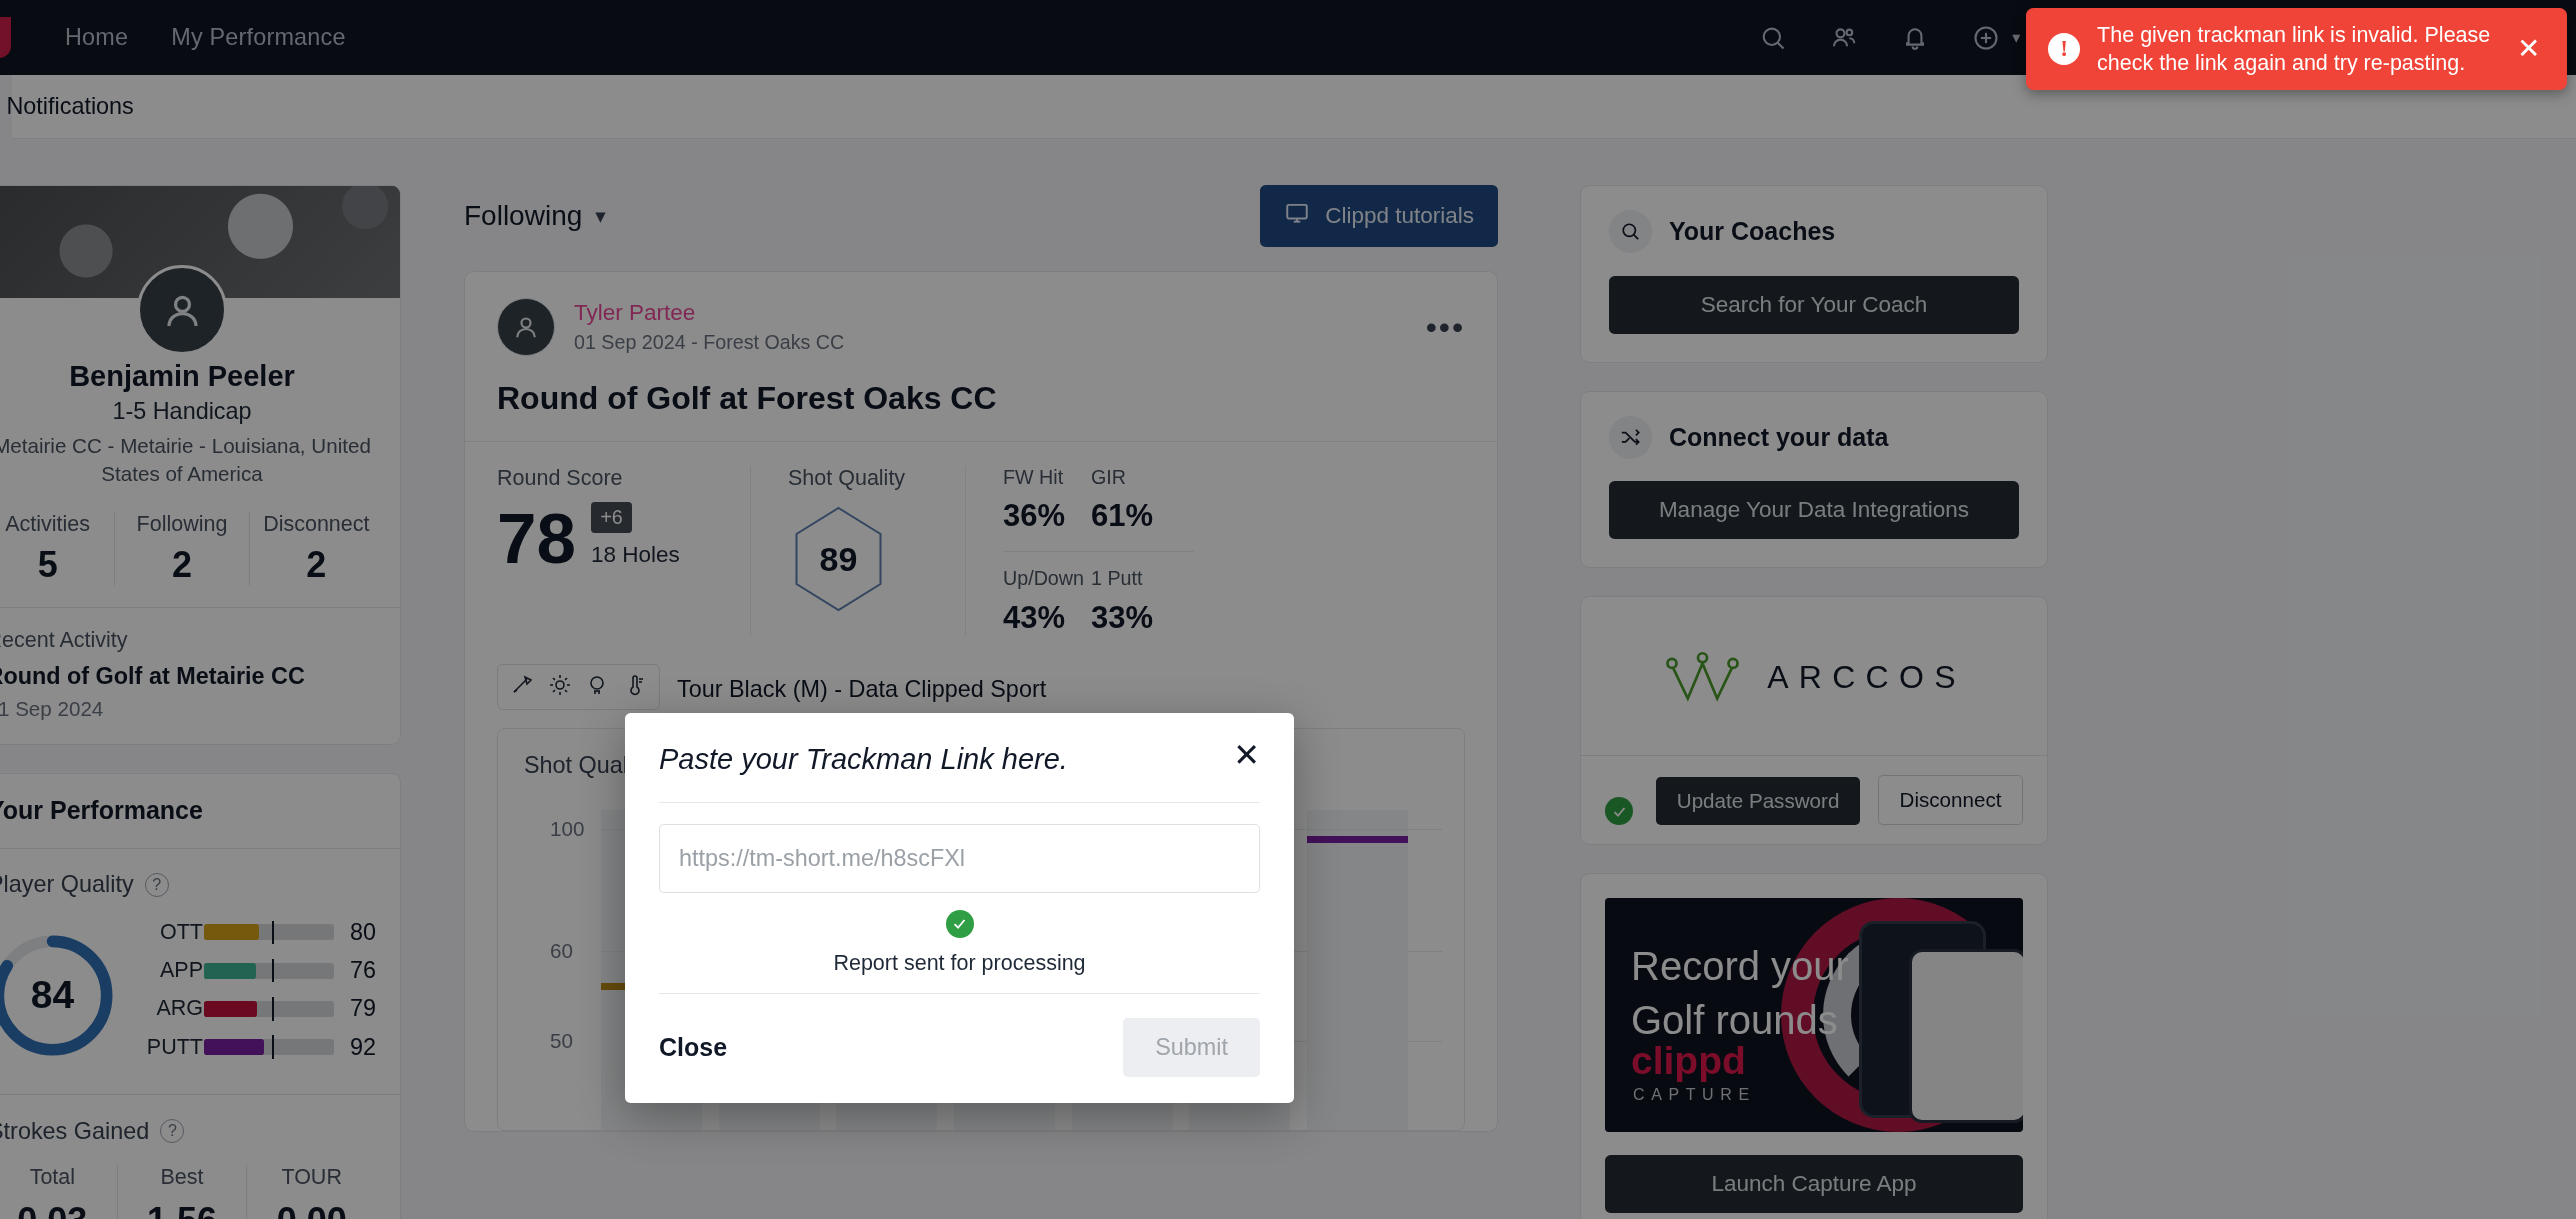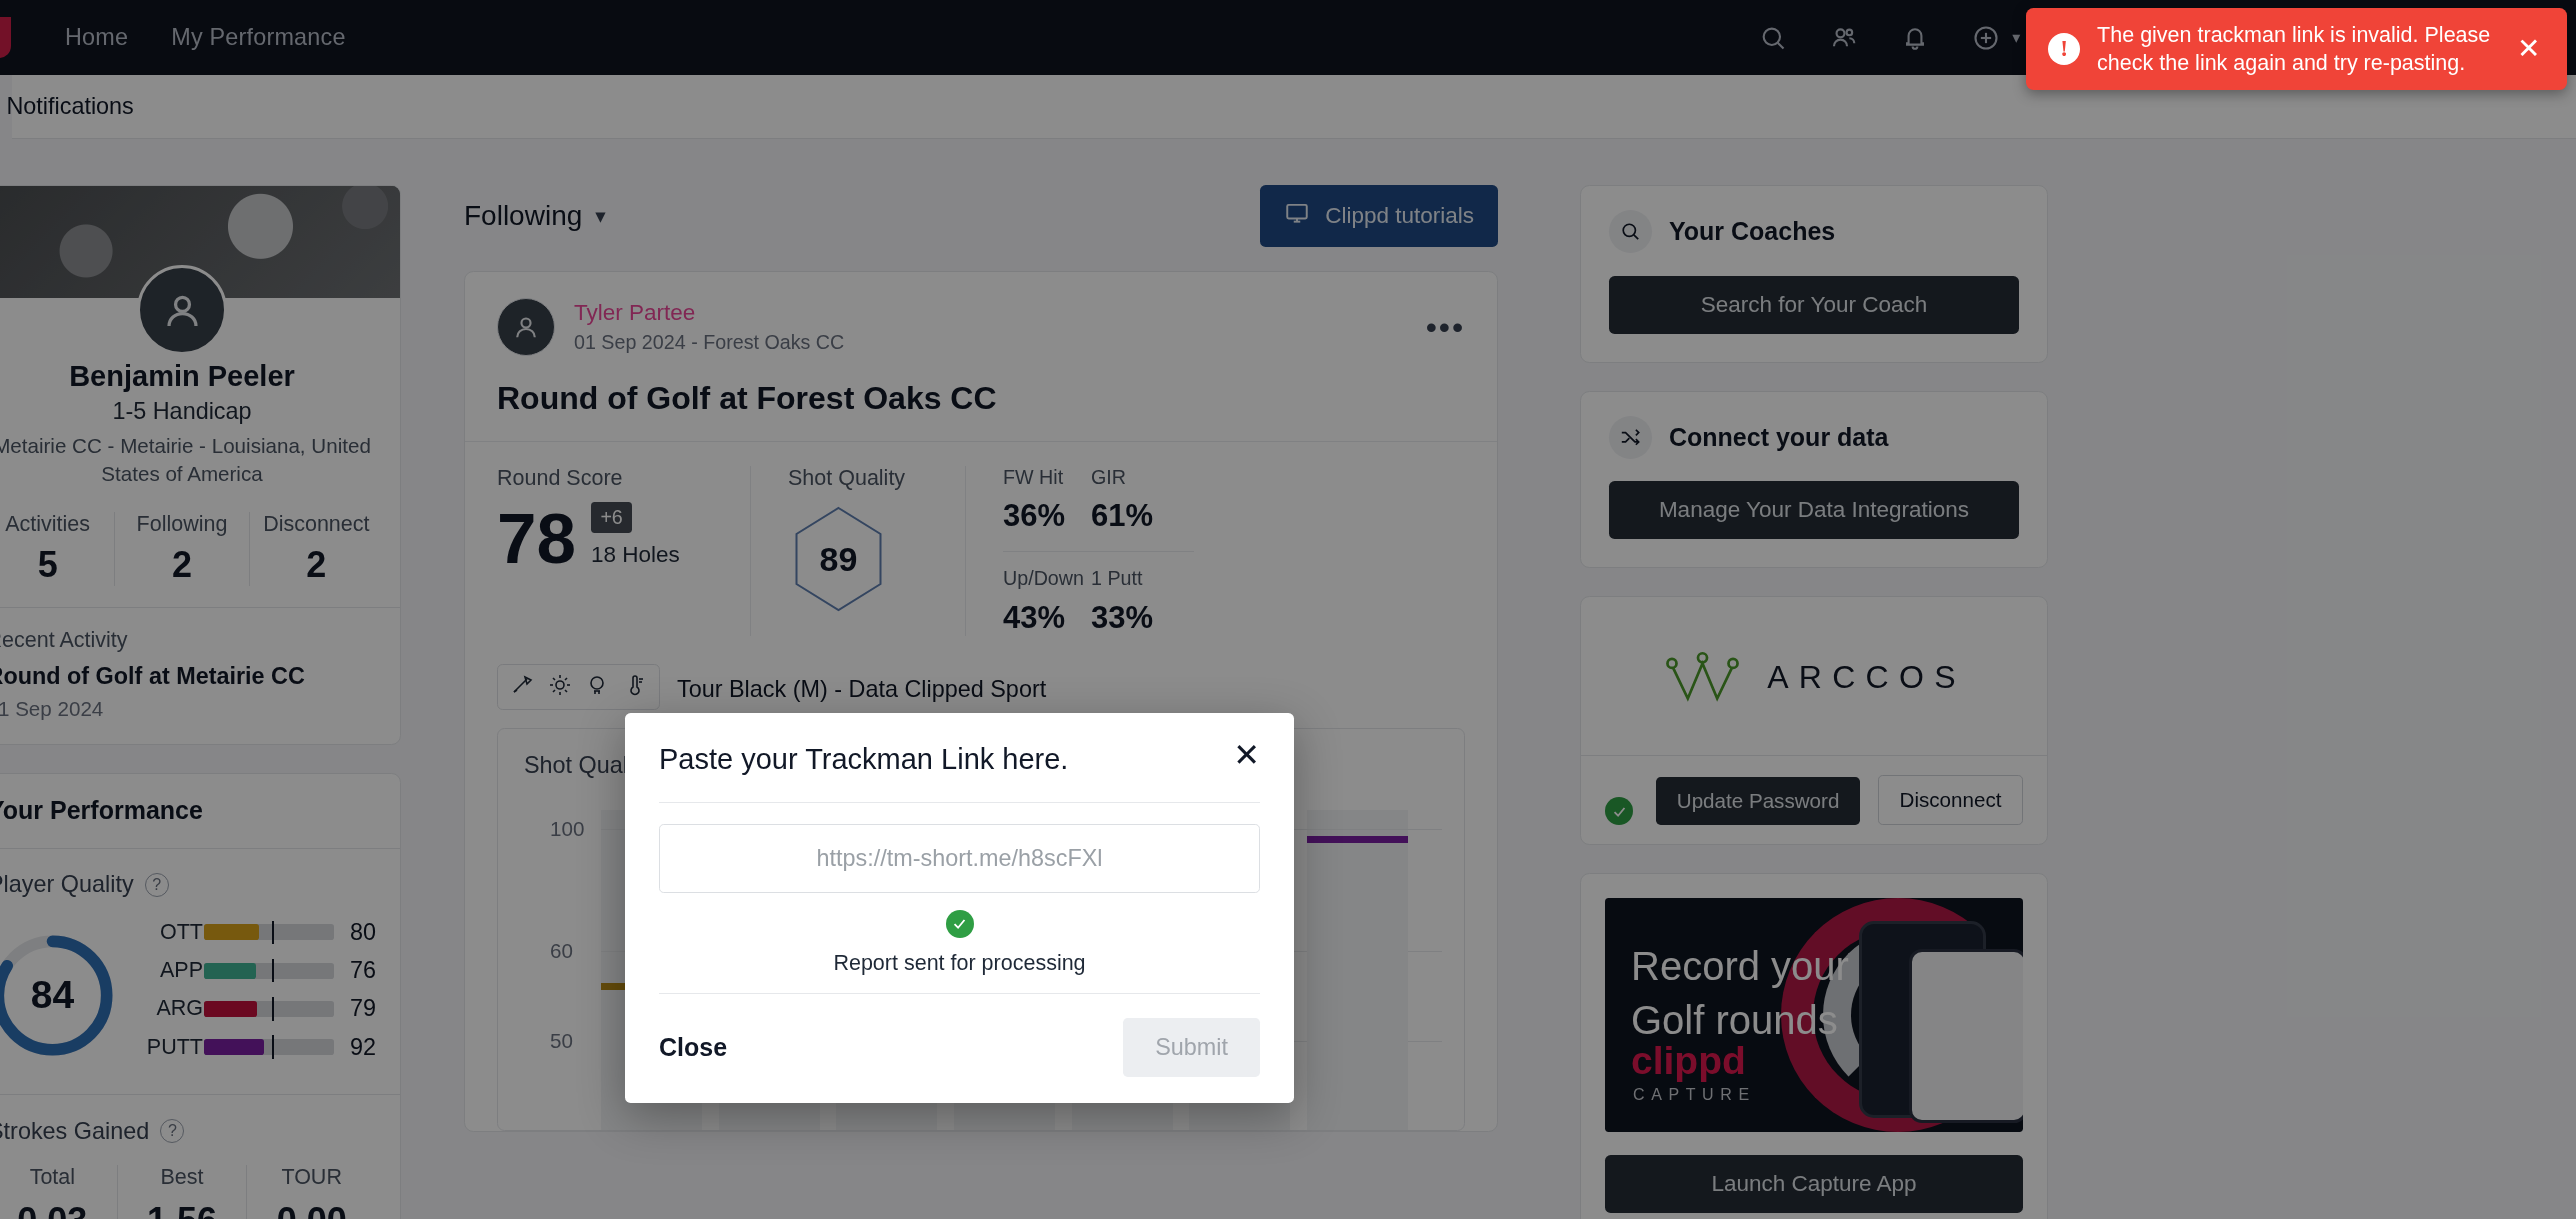--- a/index.html
+++ b/index.html
@@ -295,27 +295,27 @@
                font-size: 22.5px; cursor: pointer; font-family: "Liberation Sans", sans-serif; }
 
   
   .modal {
     position: absolute; left: 625px; top: 713px;
     width: 669px; background: #fff; border-radius: 5.6px;
     box-shadow: 0 13px 47px rgba(0,0,0,.32);
     z-index: 200; padding: 30px 34px 26px;
   }
   .m-head { display: flex; align-items: flex-start; }
-  .m-title { font-size: 29px; color: #111827; flex: 1; }
+  .m-title { font-size: 29px; color: #111827; flex: 1; font-style: italic; }
   .m-x { font-size: 32px; line-height: .8; color: #111827; cursor: pointer; font-weight: 300; }
   .m-rule { border-top: 0.9px solid #e6e8eb; margin: 26px 0 20.6px; }
   .m-input {
     width: 100%; height: 69px; border: 0.9px solid #dcdfe3; border-radius: 4.7px;
     padding: 4px 19px; font-size: 23.4px; color: #111827;
-    font-family: "Liberation Sans", sans-serif; outline: none; background: #fff; text-align: center;
+    font-family: "Liberation Sans", sans-serif; outline: none; background: #fff;
   }
   .m-input::placeholder { color: #9aa0a6; }
   .m-status { display: flex; align-items: center; gap: 13px; margin-top: 17px; flex-direction: column; }
   .m-status-txt { font-size: 21.5px; color: #1f2937; }
   .m-rule2 { border-top: 0.9px solid #e6e8eb; margin: 17px 0 0; }
   .m-foot { display: flex; align-items: center; padding-top: 24px; }
   .m-close { font-size: 25px; font-weight: bold; color: #111827; cursor: pointer; }
   .m-submit { margin-left: auto; background: #eceef1; color: #a0a5ac; border: none;
               border-radius: 4.7px; padding: 16px 32px; font-size: 23.4px;
               cursor: pointer; font-family: "Liberation Sans", sans-serif; }

